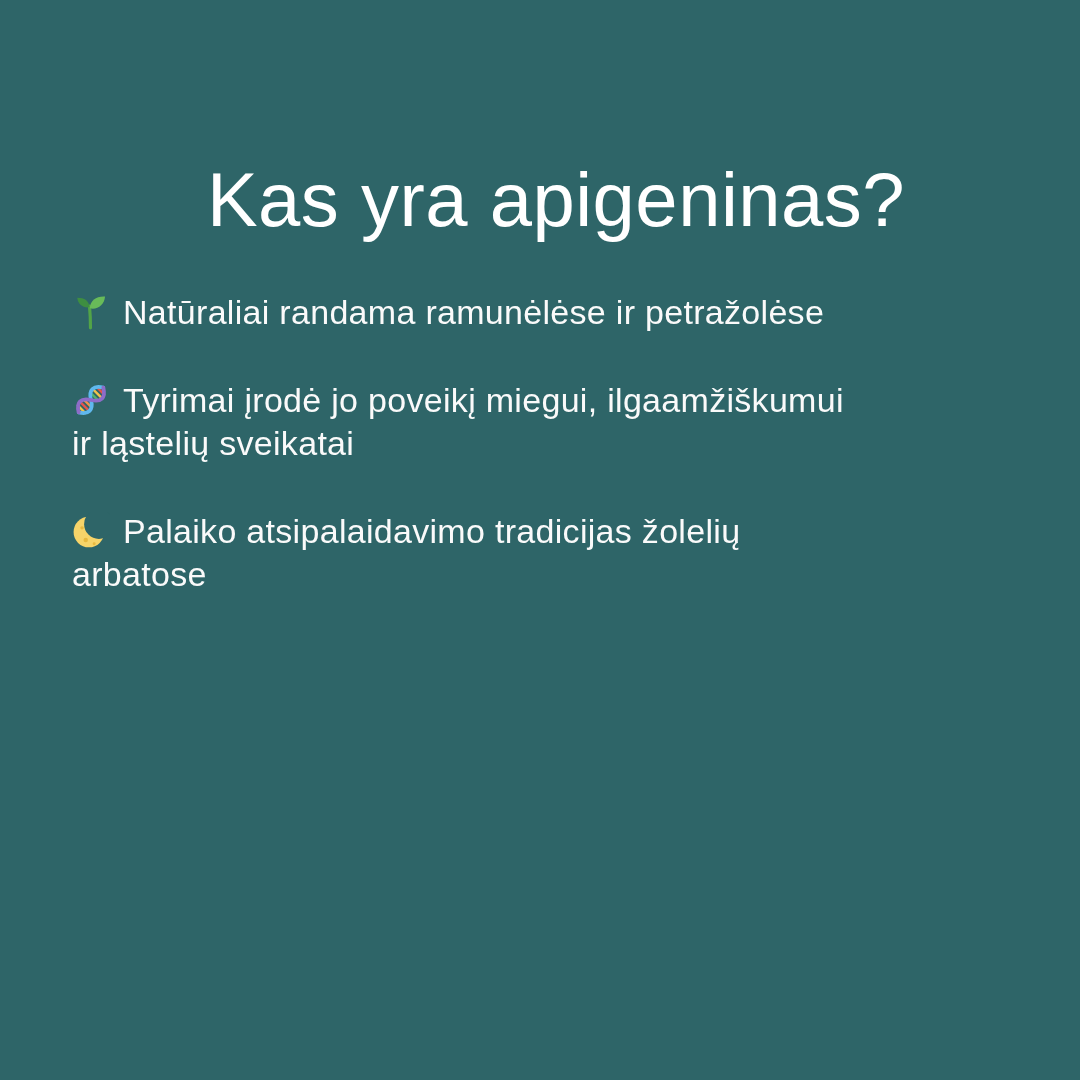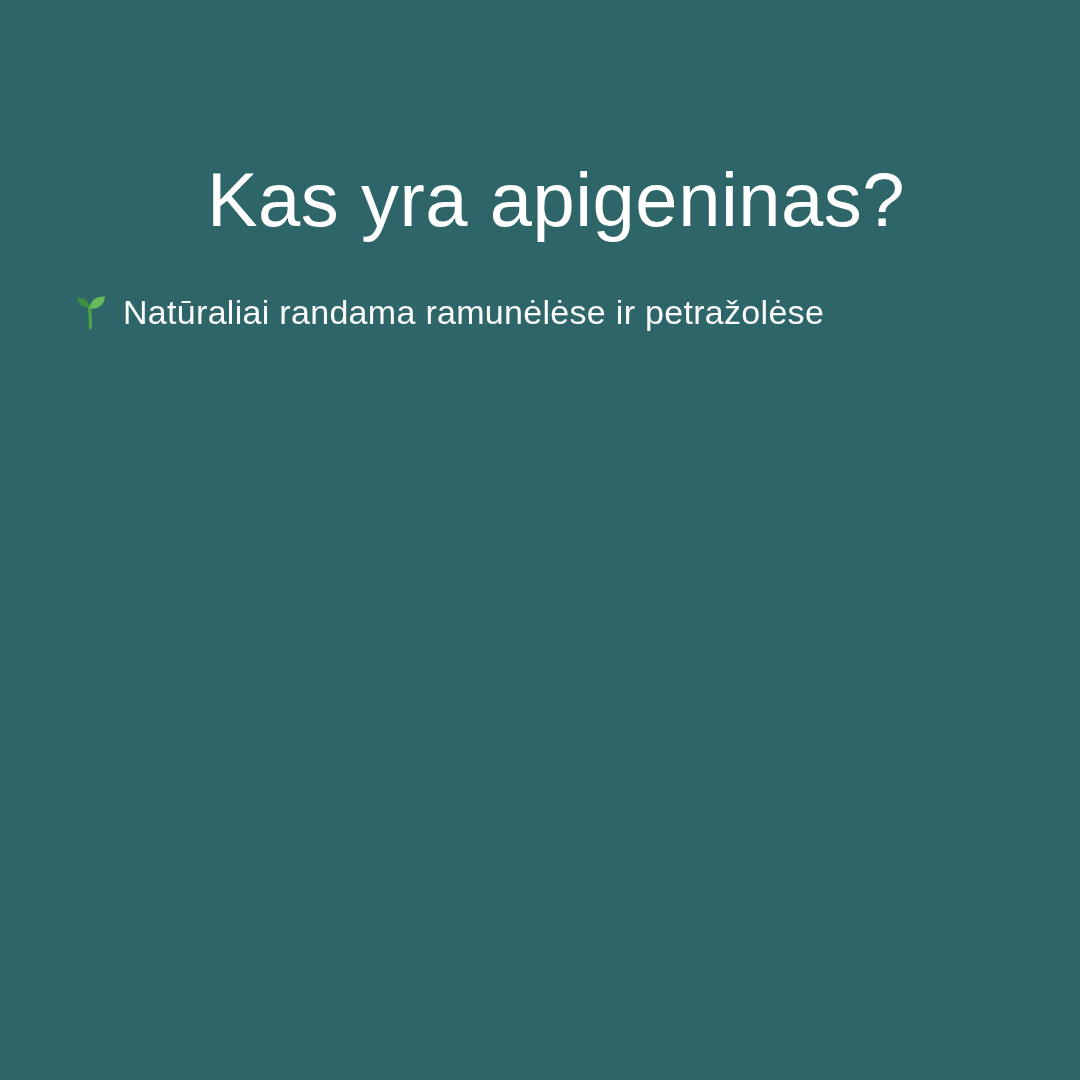--- a/index.html
+++ b/index.html
@@ -66,17 +66,42 @@
 
     <div class="bullet">
       <svg class="icon" viewBox="0 0 36 36" width="38" height="38">
         <path d="M17.5,33 C17.5,24 17,17 16.6,12.5" stroke="#52a447" stroke-width="3" fill="none" stroke-linecap="round"></path>
         <path d="M16.6,13.5 C16,7.5 12,4.5 5,4.5 C5.5,10.5 10.5,14.5 16.6,13.5 Z" fill="#3e8e41"></path>
         <path d="M16.8,14.5 C17.4,7 23,2.8 31.3,3.3 C30.8,11.3 24,16.2 16.8,14.5 Z" fill="#68bb59"></path>
       </svg><span class="txt">Natūraliai randama ramunėlėse ir petražolėse</span>
     </div>
 
 
+    <div class="bullet">
+      <svg class="icon" viewBox="0 0 36 36" width="38" height="38">
+        <g transform="rotate(45 18 18)" fill="none" stroke-linecap="round">
+          <path d="M13,5.5 h10" stroke="#e5544b" stroke-width="2.2"></path>
+          <path d="M12,9.5 h12" stroke="#f3c24b" stroke-width="2.2"></path>
+          <path d="M14,13.5 h8" stroke="#57b26a" stroke-width="2.2"></path>
+          <path d="M14,22.5 h8" stroke="#f3914b" stroke-width="2.2"></path>
+          <path d="M12,26.5 h12" stroke="#e5544b" stroke-width="2.2"></path>
+          <path d="M13,30.5 h10" stroke="#f3c24b" stroke-width="2.2"></path>
+          <path d="M18,1.5 C9.5,6.5 9.5,13 18,18 C26.5,23 26.5,29.5 18,34.5" stroke="#5fb8ee" stroke-width="3.6"></path>
+          <path d="M18,1.5 C26.5,6.5 26.5,13 18,18 C9.5,23 9.5,29.5 18,34.5" stroke="#8e6cc8" stroke-width="3.6"></path>
+        </g>
+      </svg><span class="txt">Tyrimai įrodė jo poveikį miegui, ilgaamžiškumui
+ir ląstelių sveikatai</span>
+    </div>
 
+    <div class="bullet">
+      <svg class="icon" viewBox="0 0 36 36" width="38" height="38">
+        <circle cx="16" cy="19" r="14.5" fill="#f7d469"></circle>
+        <circle cx="25.5" cy="11.5" r="14" fill="#2e6568"></circle>
+        <circle cx="9.5" cy="15" r="1.6" fill="#e8b93f"></circle>
+        <circle cx="13" cy="26.5" r="2.1" fill="#e8b93f"></circle>
+        <circle cx="21" cy="30" r="1.4" fill="#e8b93f"></circle>
+      </svg><span class="txt">Palaiko atsipalaidavimo tradicijas žolelių
+arbatose</span>
+    </div>
 
 
   </div>
 </div>
 
 </body></html>

